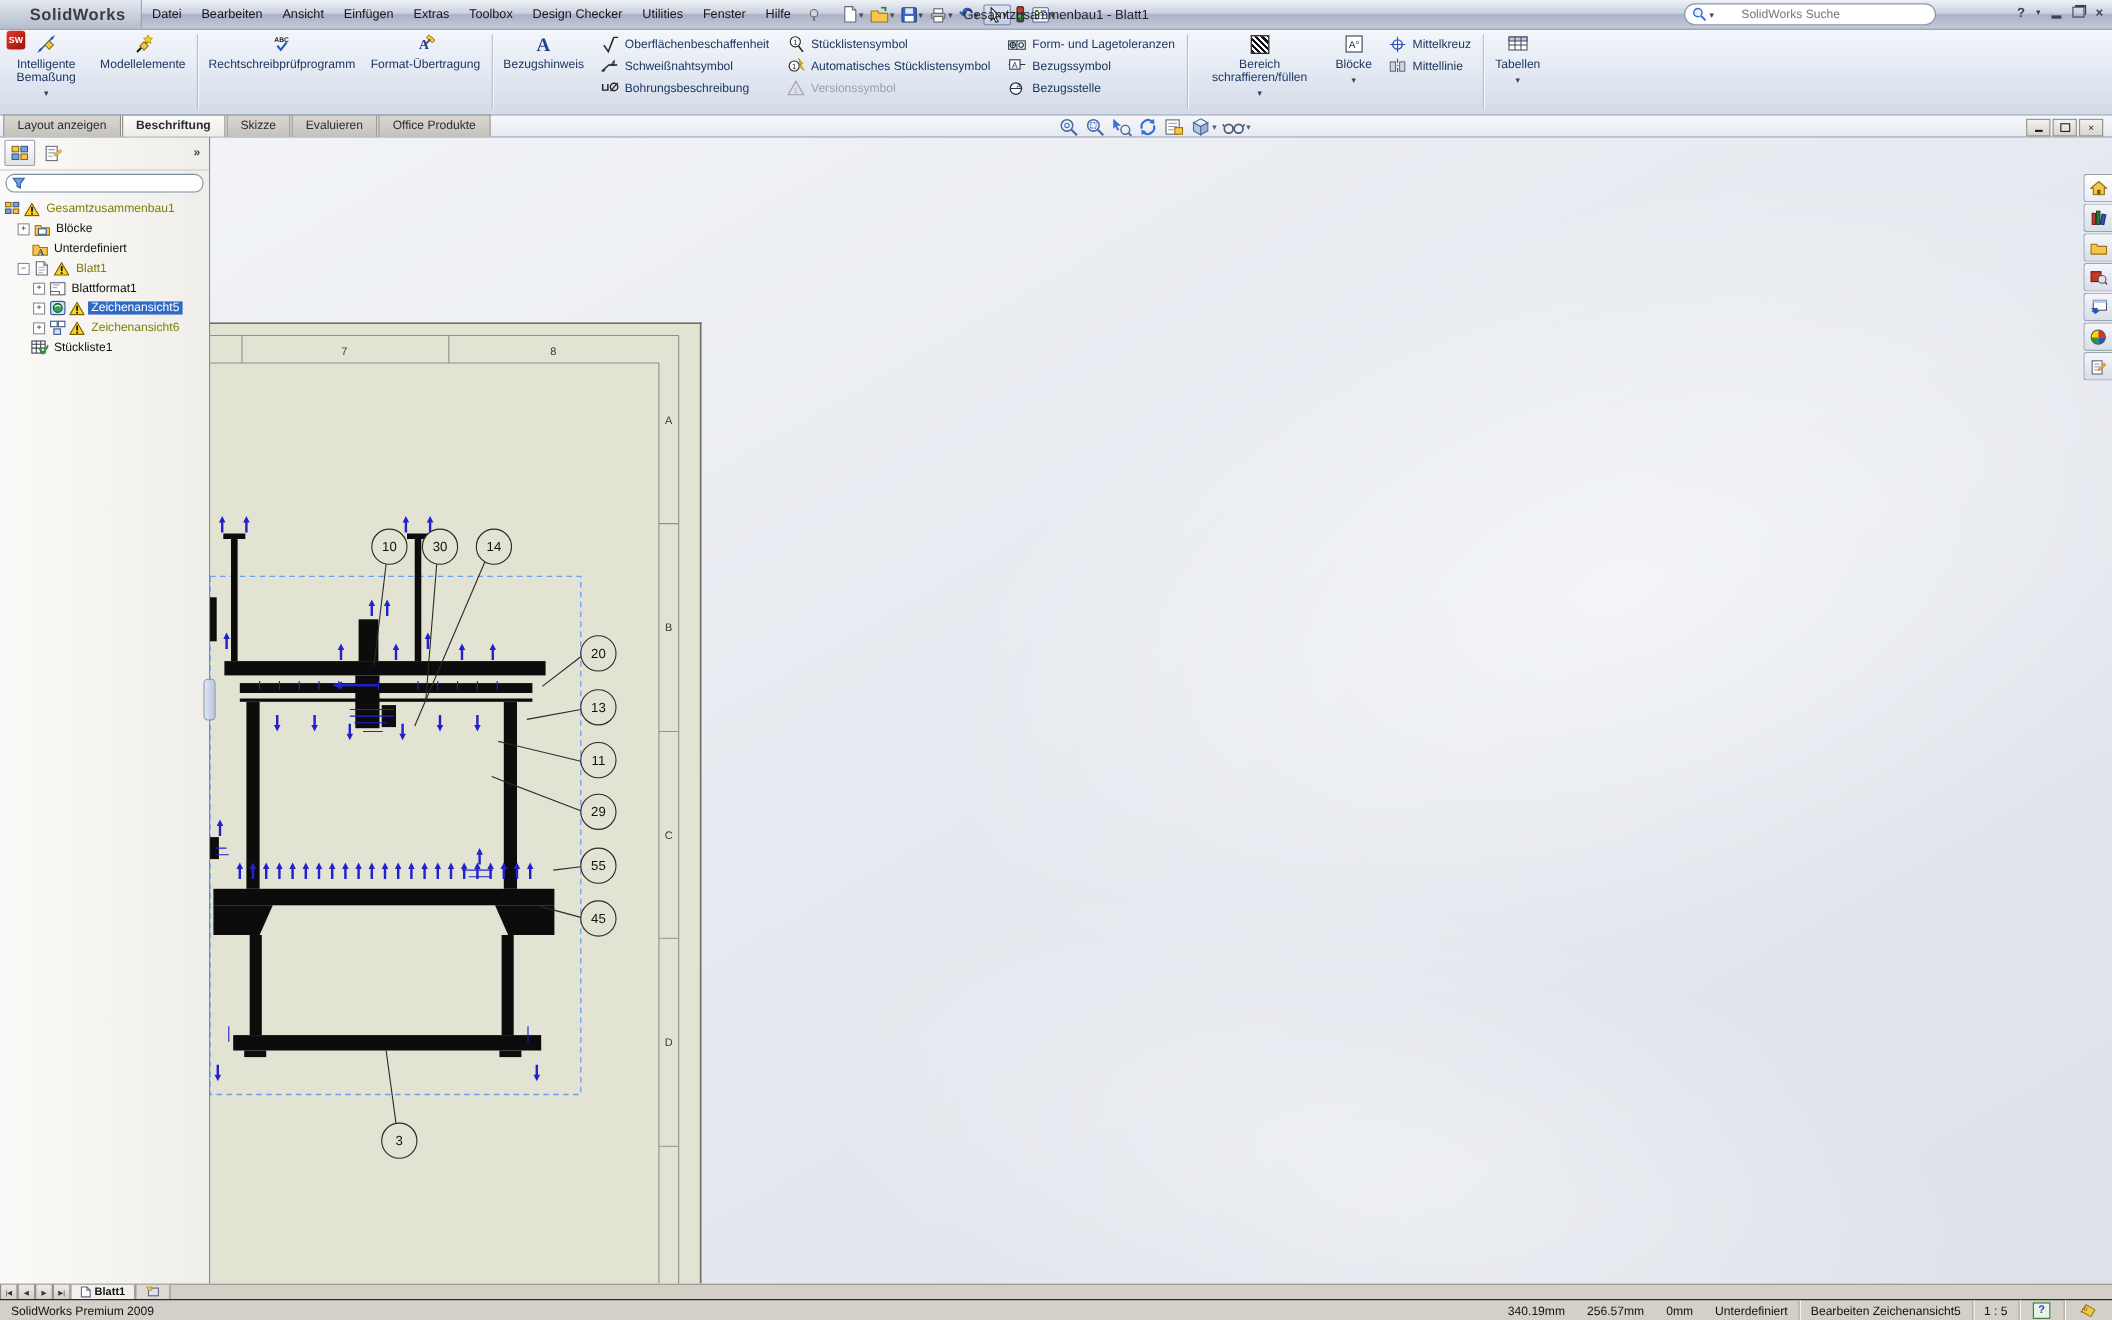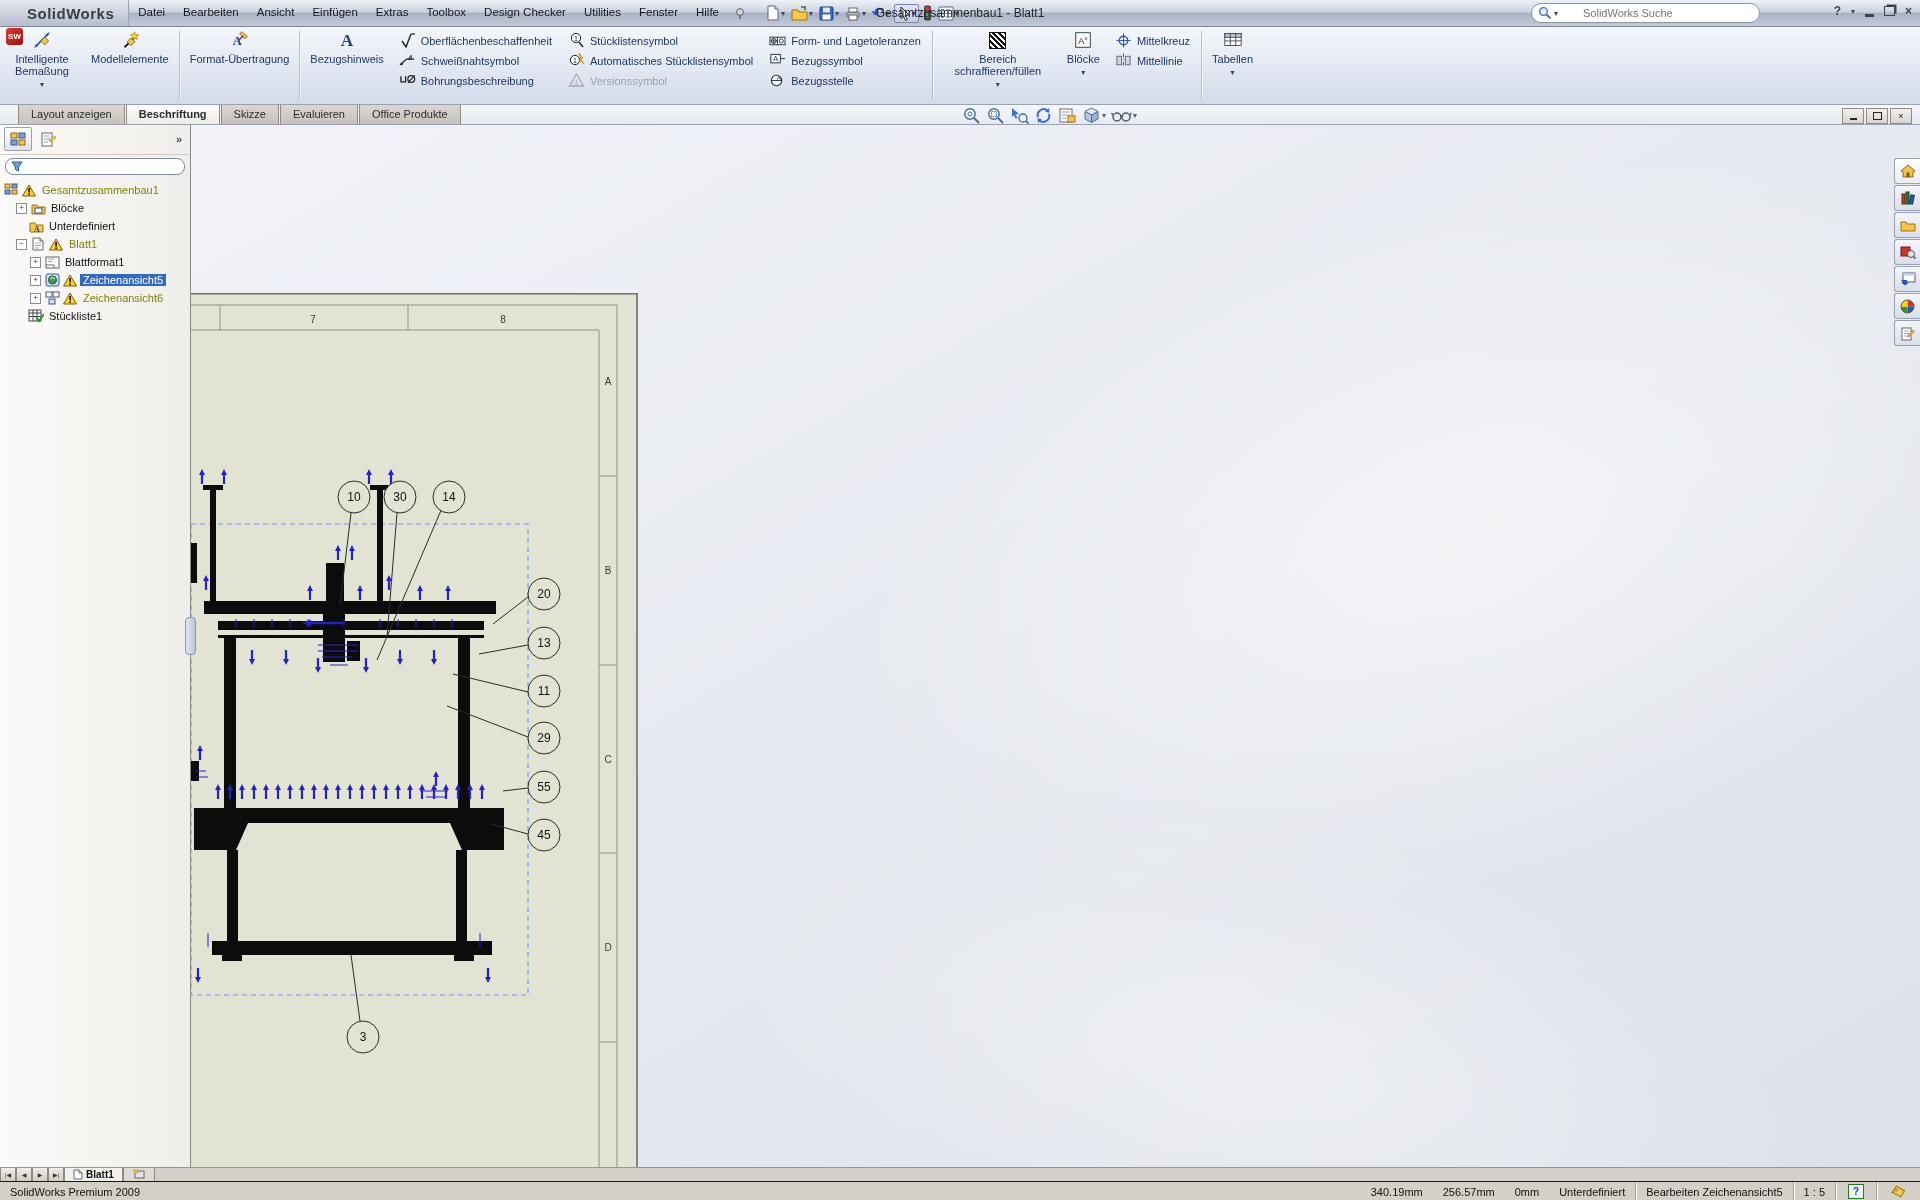--- a/index.html
+++ b/index.html
@@ -8,21 +8,21 @@
   svg{display:block}
   
   #titlebar{position:absolute;left:0;top:0;width:1920px;height:26px;
     background:linear-gradient(#eef1f6 0%,#ccd3e0 45%,#aab3c6 52%,#c2cad9 100%);
     border-bottom:1px solid #7d879c;display:flex;align-items:center;z-index:50;}
   .logo{display:flex;align-items:center;gap:4px;padding:0 14px 0 6px;height:100%;
     background:linear-gradient(#e4e8ef,#b5bdcd);border-right:1px solid #9aa3b5;}
   .swcube{width:17px;height:17px;background:linear-gradient(135deg,#e23a2e,#9c1208);border-radius:3px;
     color:#fff;font-size:8px;font-weight:bold;display:flex;align-items:center;justify-content:center;margin-top:46px;}
   .logotext{font-size:15px;font-weight:bold;color:#3a3d44;letter-spacing:.5px;}
-  .menus{display:flex;align-items:flex-start;height:100%;}
+  .menus{display:flex;align-items:center;height:100%;}
   .menu{padding:0 9px;font-size:11.5px;color:#15161c;line-height:25px;cursor:default;}
   .pin{margin:0 6px;}
   .qat{display:flex;align-items:center;gap:2px;margin-left:10px;}
   .qbtn{display:flex;align-items:center;padding:1px 2px;border-radius:2px;}
   .qbtn .car{font-size:8px;color:#445;margin-left:1px;}
   .qsel{border:1px solid #7a87a8;background:linear-gradient(#dfe6f4,#c2cde6);}
   .doc-title{position:absolute;left:0;right:0;text-align:center;font-size:12px;color:#22242c;pointer-events:none;}
   .search{position:absolute;right:160px;top:3px;width:215px;height:18px;background:#fff;
     border:1px solid #8b96aa;border-radius:10px;display:flex;align-items:center;padding:0 6px;gap:2px;}
   .search input{border:none;outline:none;flex:1;font-size:11px;color:#333;background:transparent;font-family:"Liberation Sans",sans-serif;margin-left:21px;}
@@ -42,21 +42,21 @@
   .rcol{display:flex;flex-direction:column;justify-content:flex-start;gap:1px;padding:5px 8px;}
   .ritem{display:flex;align-items:center;gap:5px;height:19px;font-size:11px;color:#1c3660;white-space:nowrap;}
   .ritem.dis{color:#9aa2ad;}
   .ric{display:inline-flex;align-items:center;justify-content:center;width:20px;height:20px;}
   .ric.sm{width:17px;height:17px;}
   .hatchbox{width:15px;height:15px;border:1px solid #111;
     background:repeating-linear-gradient(45deg,#111 0 2px,#fff 2px 4px);}
   
   #tabrow{position:absolute;left:0;top:104px;width:1920px;height:20px;
     background:linear-gradient(#f6f8fb,#e6eaf1);border-bottom:1px solid #9aa3b2;z-index:39;}
-  .ctabs{display:flex;height:100%;align-items:center;padding-left:18px;}
+  .ctabs{display:flex;height:100%;align-items:center;padding-left:3px;}
   .ctab{padding:0 12px;font-size:11px;line-height:19px;color:#2a2c30;
     background:linear-gradient(#dad7d1,#c6c2bb);border:1px solid #8d8b83;border-bottom:none;margin-right:1px;}
   .ctab.active{background:linear-gradient(#fdfdfc,#edebe5);font-weight:bold;}
   
   #hud{position:absolute;left:962px;top:106px;display:flex;align-items:center;gap:5px;z-index:45;}
   .hic{display:inline-flex;align-items:center;}
   .hic .car{font-size:8px;color:#55606e;margin-left:1px;}
   
   #docwin{position:absolute;left:1842px;top:108px;display:flex;gap:2px;z-index:45;}
   .dbtn{width:20px;height:14px;background:linear-gradient(#f2f1ee,#d8d5cf);border:1px solid #8f8d85;
@@ -238,20 +238,29 @@
           <line x1="5" y1="19" x2="17" y2="7" stroke="#111" stroke-width="2"></line>
           <rect x="9" y="10" width="6" height="6" transform="rotate(45 12 13)" fill="#f5c64a" stroke="#8a6a10"></rect>
           <polygon points="16,2 17.4,5 20.6,5.3 18.2,7.4 19,10.5 16,8.9 13,10.5 13.8,7.4 11.4,5.3 14.6,5" fill="#ffd400" stroke="#8a6a10" stroke-width=".6"></polygon>
         </svg>
     </span>
     <span>Modellelemente</span>
   </div>
   <div class="rsep"></div>
   <div class="rbig">
     <span class="ric">
+      <svg width="26" height="22" viewBox="0 0 26 22">
+          <text x="13" y="9" text-anchor="middle" font-size="8" font-weight="bold" fill="#222" font-family="Liberation Sans,sans-serif">ABC</text>
+          <path d="M8,13 l4,5 l7,-9" fill="none" stroke="#2a52be" stroke-width="2.4"></path>
+        </svg>
+    </span>
+    <span>Rechtschreibprüfprogramm</span>
+  </div>
+  <div class="rbig">
+    <span class="ric">
       <svg width="24" height="22" viewBox="0 0 24 22">
           <text x="10" y="17" text-anchor="middle" font-size="15" font-weight="bold" fill="#23408f" font-family="Liberation Serif,serif">A</text>
           <rect x="13" y="3" width="9" height="4" rx="1" transform="rotate(40 17 5)" fill="#f5c64a" stroke="#8a6a10"></rect>
           <line x1="12" y1="11" x2="17" y2="6" stroke="#555" stroke-width="2"></line>
         </svg>
     </span>
     <span>Format-Übertragung</span>
   </div>
   <div class="rsep"></div>
   <div class="rbig">

